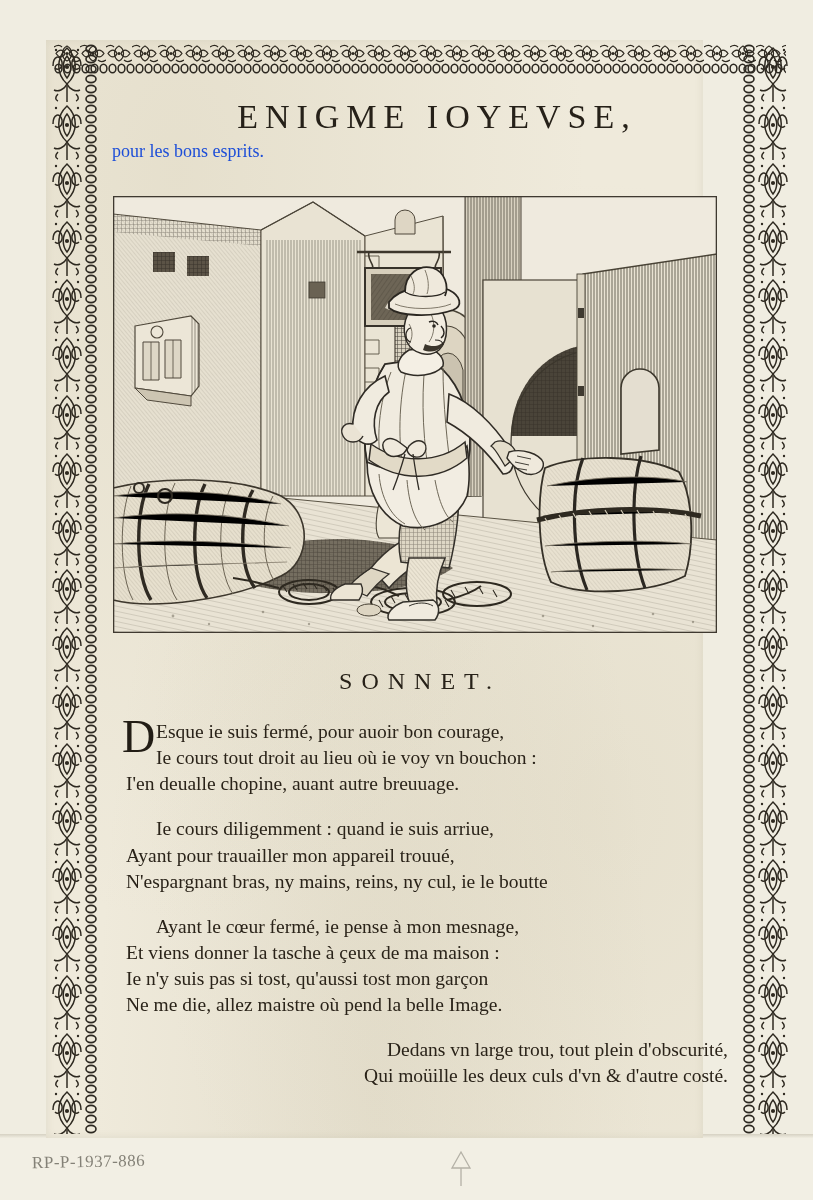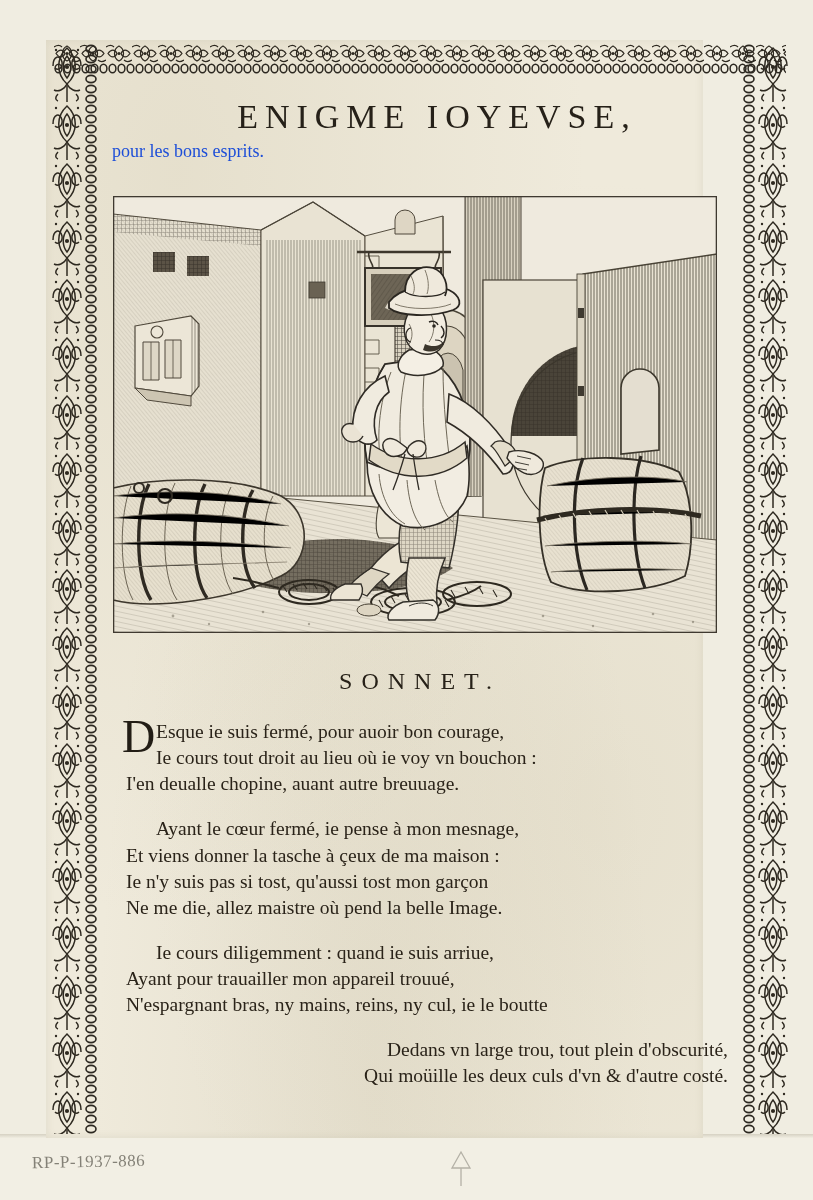--- a/index.html
+++ b/index.html
@@ -469,30 +469,30 @@
       <div class="poem">
 
         <div class="stanza">
           <span class="dropcap">D</span>
           <div class="ln">Esque ie suis fermé, pour auoir bon courage,</div>
           <div class="ln">Ie cours tout droit au lieu où ie voy vn bouchon :</div>
           <div class="ln" style="margin-left:-30px;">I'en deualle chopine, auant autre breuuage.</div>
         </div>
 
         <div class="stanza" style="margin-left:-30px;">
+          <div class="ln ind">Ie cours diligemment : quand ie suis arriue,</div>
+          <div class="ln">Ayant pour trauailler mon appareil trouué,</div>
+          <div class="ln">N'espargnant bras, ny mains, reins, ny cul, ie le boutte</div>
+        </div>
+
+        <div class="stanza" style="margin-left:-30px;">
           <div class="ln ind">Ayant le cœur fermé, ie pense à mon mesnage,</div>
           <div class="ln">Et viens donner la tasche à çeux de ma maison :</div>
           <div class="ln">Ie n'y suis pas si tost, qu'aussi tost mon garçon</div>
           <div class="ln">Ne me die, allez maistre où pend la belle Image.</div>
-        </div>
-
-        <div class="stanza" style="margin-left:-30px;">
-          <div class="ln ind">Ie cours diligemment : quand ie suis arriue,</div>
-          <div class="ln">Ayant pour trauailler mon appareil trouué,</div>
-          <div class="ln">N'espargnant bras, ny mains, reins, ny cul, ie le boutte</div>
         </div>
 
         <div class="stanza" style="margin-left:-30px;text-align:right;">
           <div class="ln ind">Dedans vn large trou, tout plein d'obscurité,</div>
           <div class="ln">Qui moüille les deux culs d'vn &amp; d'autre costé.</div>
         </div>
 
       </div>
     </div>
   </div>

